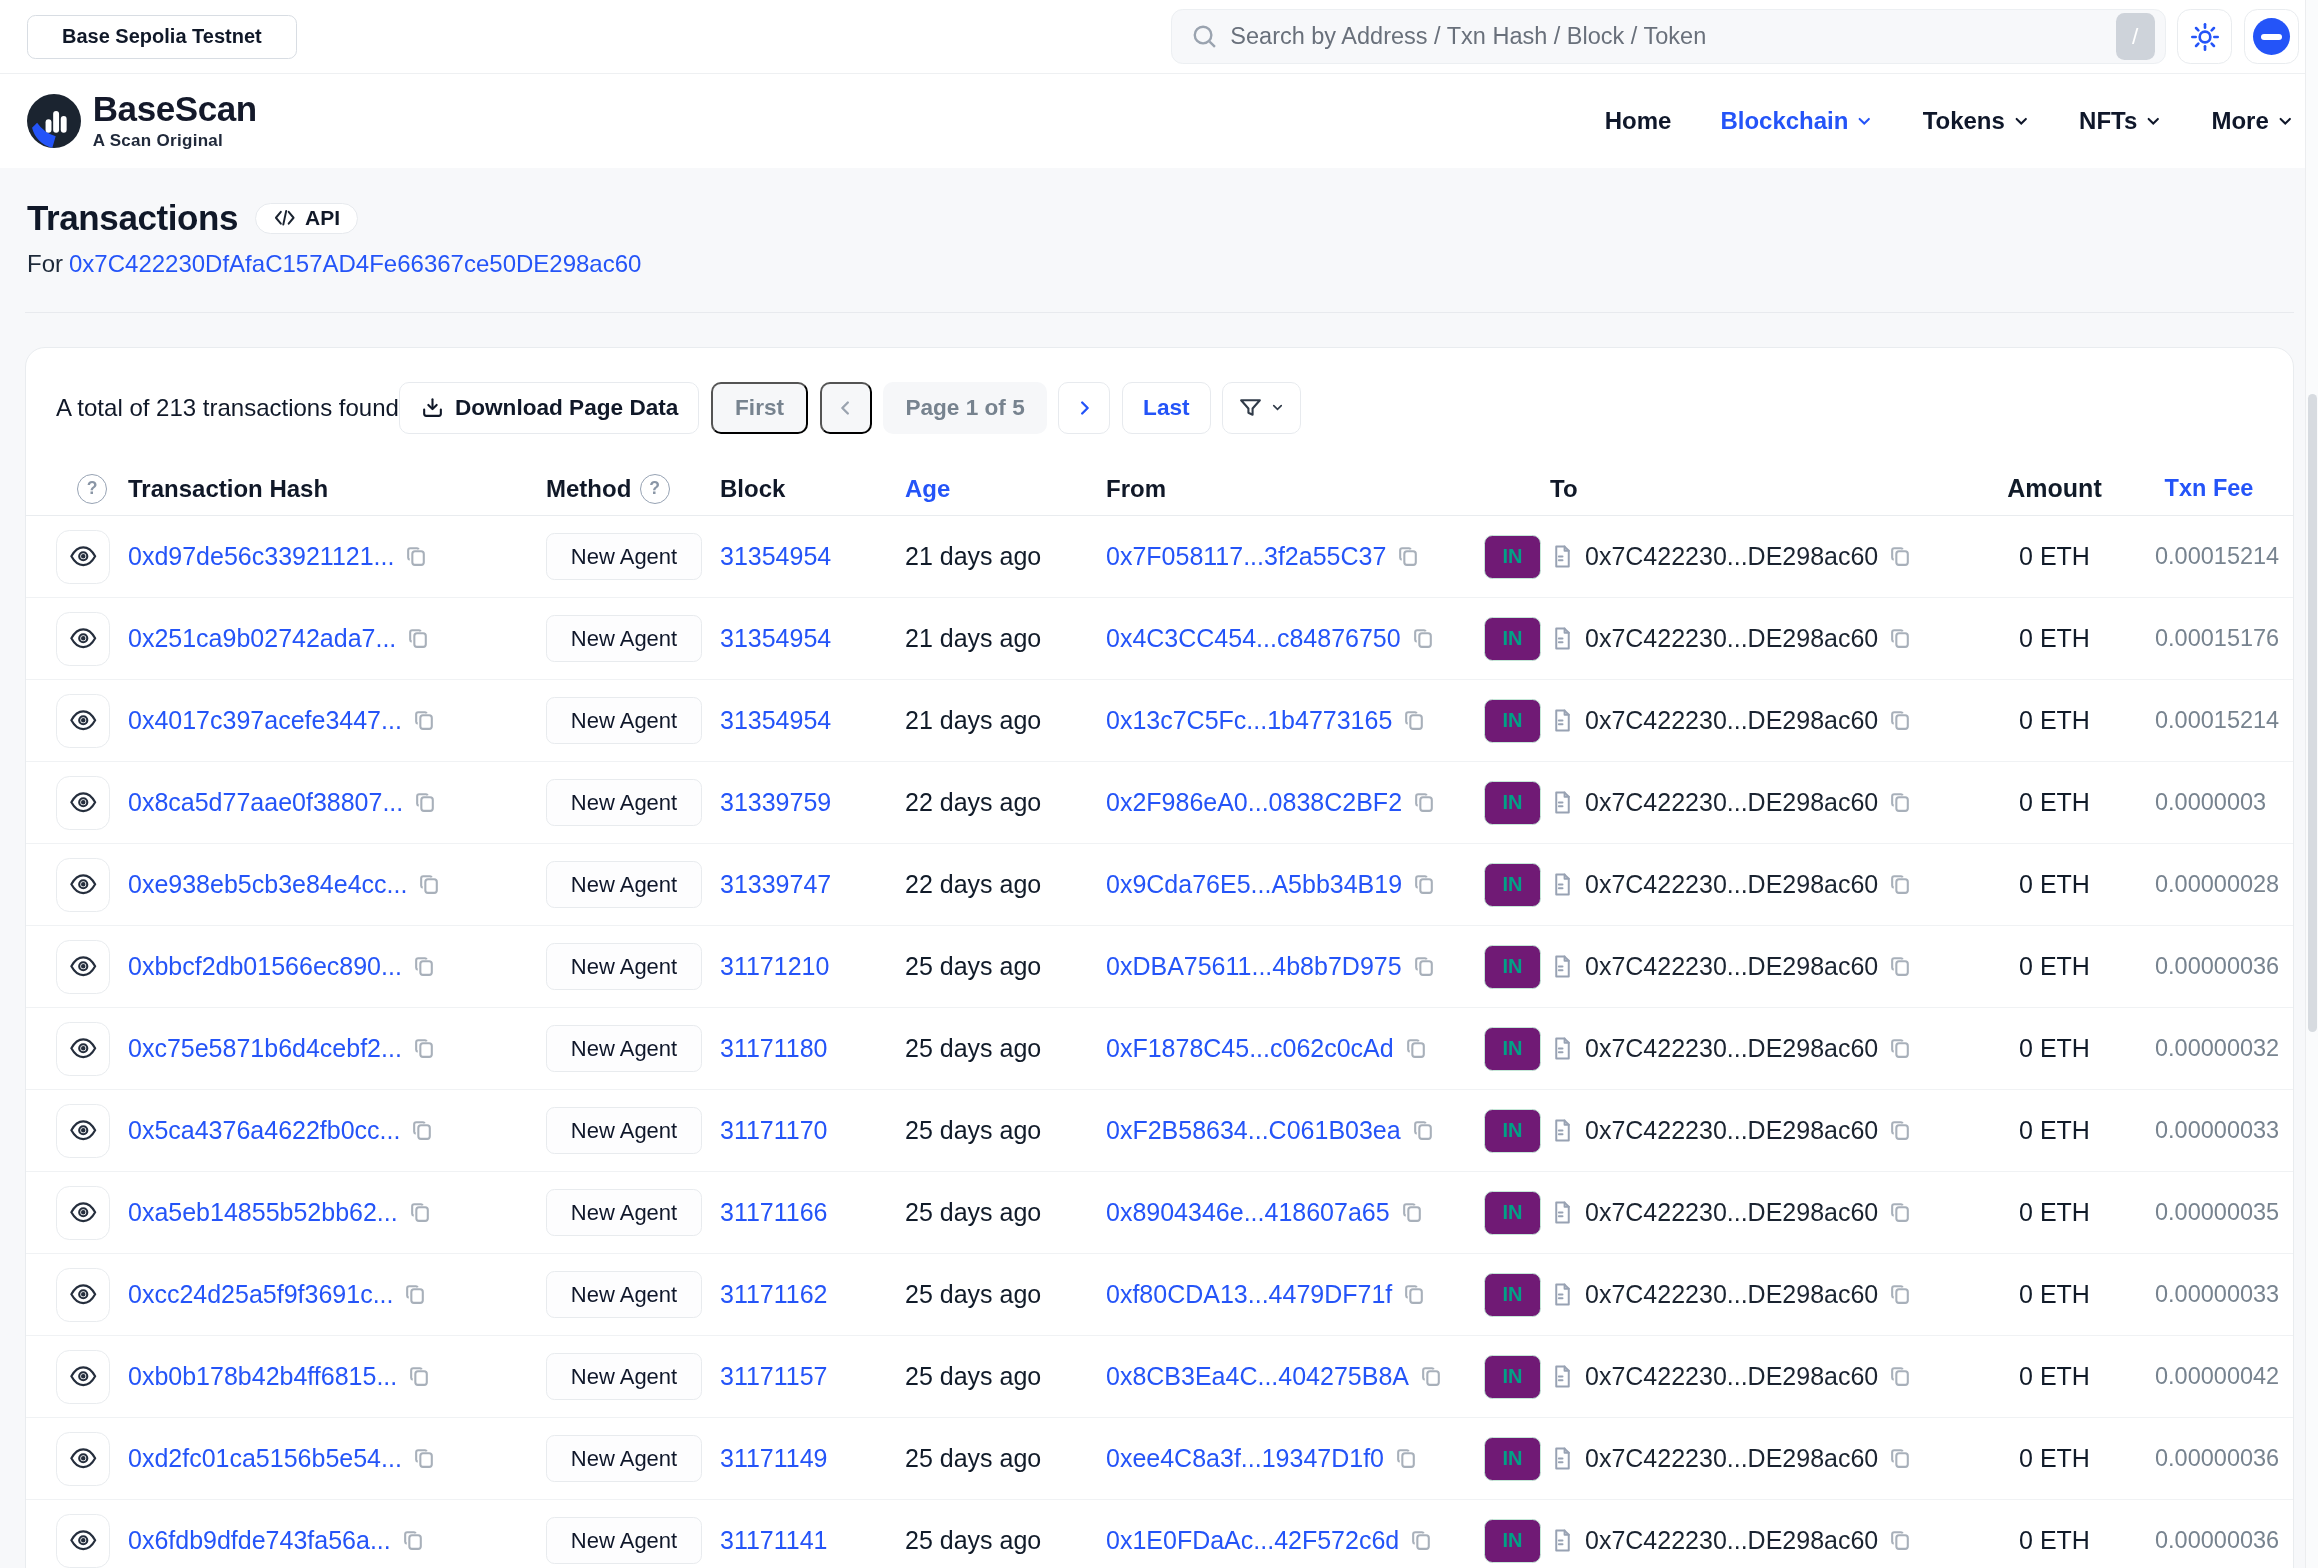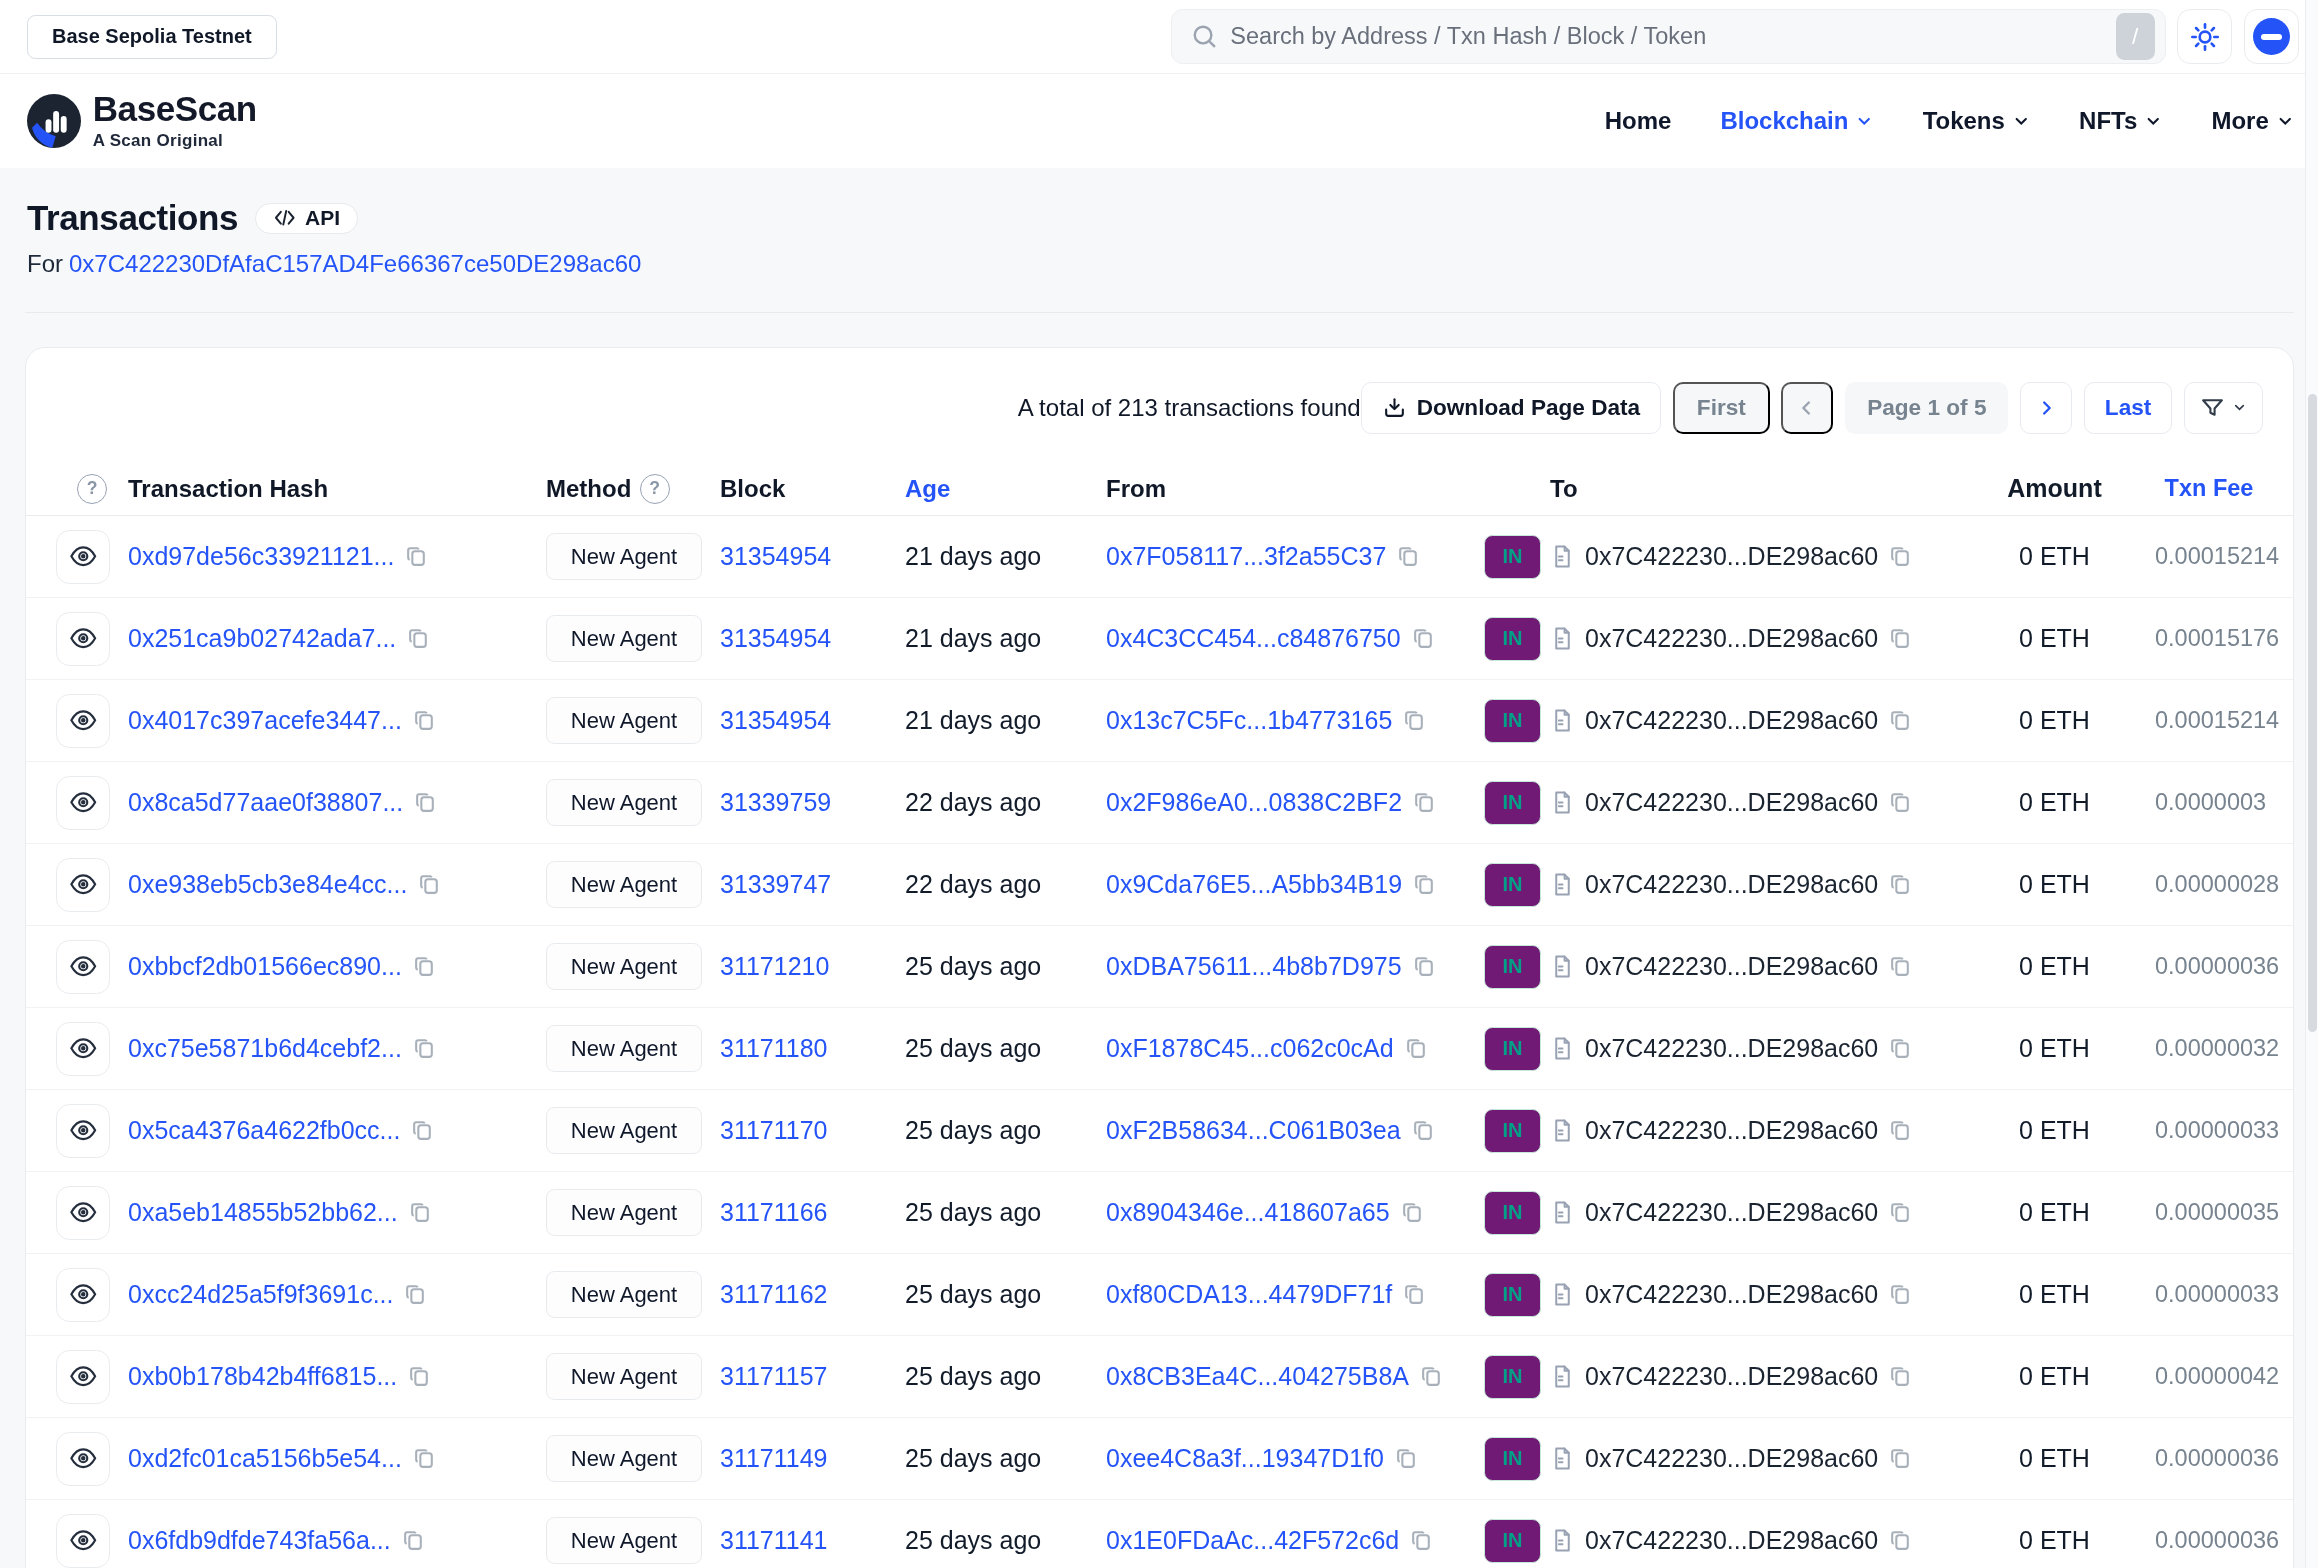--- a/index.html
+++ b/index.html
@@ -1,20 +1,20 @@
 <!DOCTYPE html>
 <html style="font-size:13.4px"><head>
 <meta charset="utf-8">
 <style>
   * { margin:0; padding:0; box-sizing:border-box; }
   html,body { width:2319px; height:1569px; overflow:hidden; background:#f7f8fa;
     font-family:"Liberation Sans","DejaVu Sans",sans-serif; color:#111b29; }
   .topbar { height:74px; background:#fff; border-bottom:1.7px solid #eef0f2;
     display:flex; align-items:center; justify-content:space-between; padding:0 20px 0 27px; }
-  .network-btn { height:44px; padding:0 24px; border:1.7px solid #d8dde3; border-radius:8.4px;
+  .network-btn { height:44px; padding:0 34px; border:1.7px solid #d8dde3; border-radius:8.4px;
     background:#fff; font-size:20px; font-weight:700; color:#101828; display:flex; align-items:center; }
   .topbar-right { display:flex; align-items:center; gap:11.7px; }
   .searchbar { width:995px; height:55px; background:#f7f8fa; border:1.7px solid #eceff2;
     border-radius:11.7px; display:flex; align-items:center; padding:0 10px 0 18.5px; gap:11.7px; }
   .searchbar input { flex:1; border:none; outline:none; background:transparent;
     font-size:23.5px; color:#1f2937; font-family:inherit; }
   .searchbar input::placeholder { color:#69707b; }
   .slash-badge { width:39px; height:47px; background:#ced3da; border-radius:8.4px; color:#fff;
     font-size:22.6px; display:flex; align-items:center; justify-content:center; flex:0 0 auto; }
   .icon-btn { width:55px; height:55px; border:1.7px solid #e9ecef; border-radius:13.4px; background:#fff;
@@ -35,21 +35,21 @@
   .main { background:#f7f8fa; padding-top:30px; height:calc(1569px - 168px); }
   .title-row { margin-left:27px; display:flex; align-items:center; gap:17px; }
   .page-title { font-size:35px; font-weight:700; color:#101828; letter-spacing:-0.4px; }
   .api-badge { height:31px; padding:9px 17px; border:1.7px solid #e7eaee; border-radius:20px; background:#fff;
     display:flex; align-items:center; gap:8.4px; font-size:21px; font-weight:600; color:#101828; cursor:pointer; }
   .for-line { margin:11.7px 0 0 27px; font-size:24px; color:#1d2939; display:flex; gap:6px; }
   .for-line a { color:#2454f8; text-decoration:none; cursor:pointer; }
   .rule { border:none; border-top:1.7px solid #e8eaee; margin:34px 25px 0 25px; }
   .card { margin:34px 25px 0 25px; background:#fff; border:1.7px solid #e9ecef; border-radius:20px;
     min-height:1258px; overflow:hidden; }
-  .card-head { padding:34px 30px 28.5px 30px; display:flex; align-items:center; justify-content:flex-end; }
+  .card-head { padding:34px 30px 28.5px 30px; display:flex; align-items:center; justify-content:flex-start; }
   .total-text { font-size:24px; color:#101828; }
   .controls { display:flex; align-items:center; gap:11.7px; }
   .ctl { height:52px; border-radius:10px; font-size:22.6px; font-weight:600; display:flex;
     align-items:center; justify-content:center; cursor:pointer; }
   .ctl-download { border:1.7px solid #e7eaee; background:#fff; color:#101828; padding:0 20px; gap:10px; }
   .ctl-muted { background:#f6f7f9; color:#77838f; padding:0 22px; font-weight:600; }
   .ctl-square { width:52px; padding:0; }
   .ctl-next { background:#fff; border:1.7px solid #e7eaee; }
   .ctl-last { background:#fff; border:1.7px solid #e7eaee; color:#2454f8; padding:15px 20px; }
   .ctl-filter { background:#fff; border:1.7px solid #e7eaee; width:79px; gap:6.7px; }

